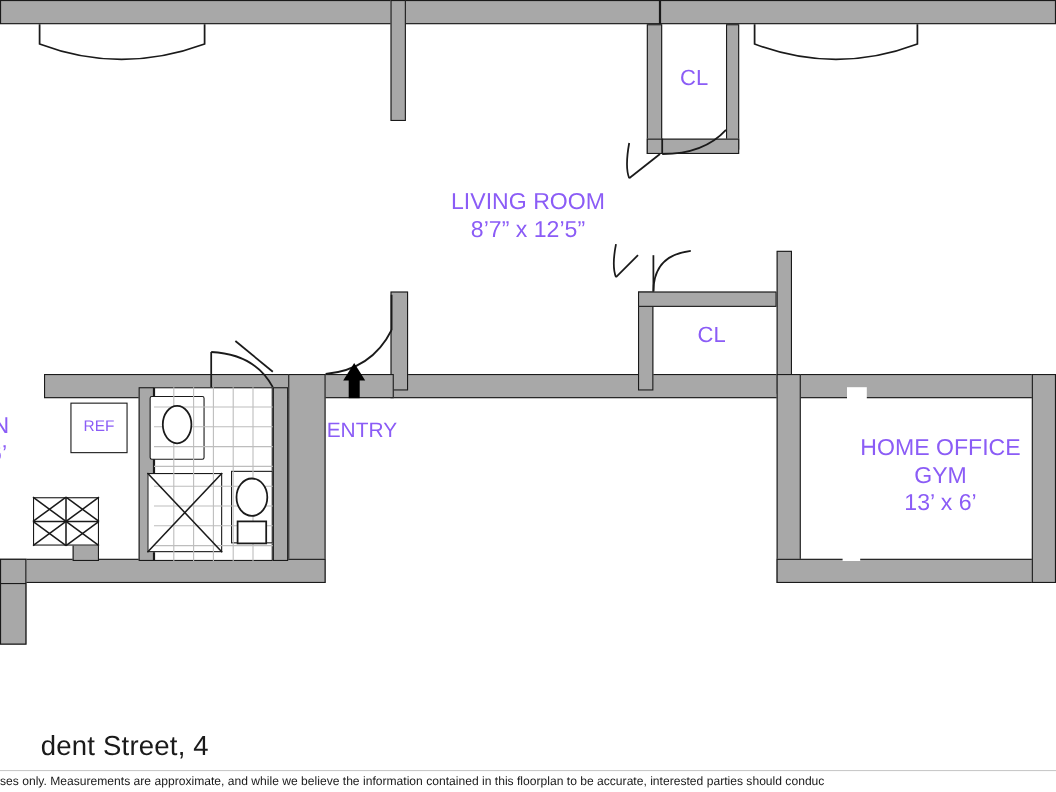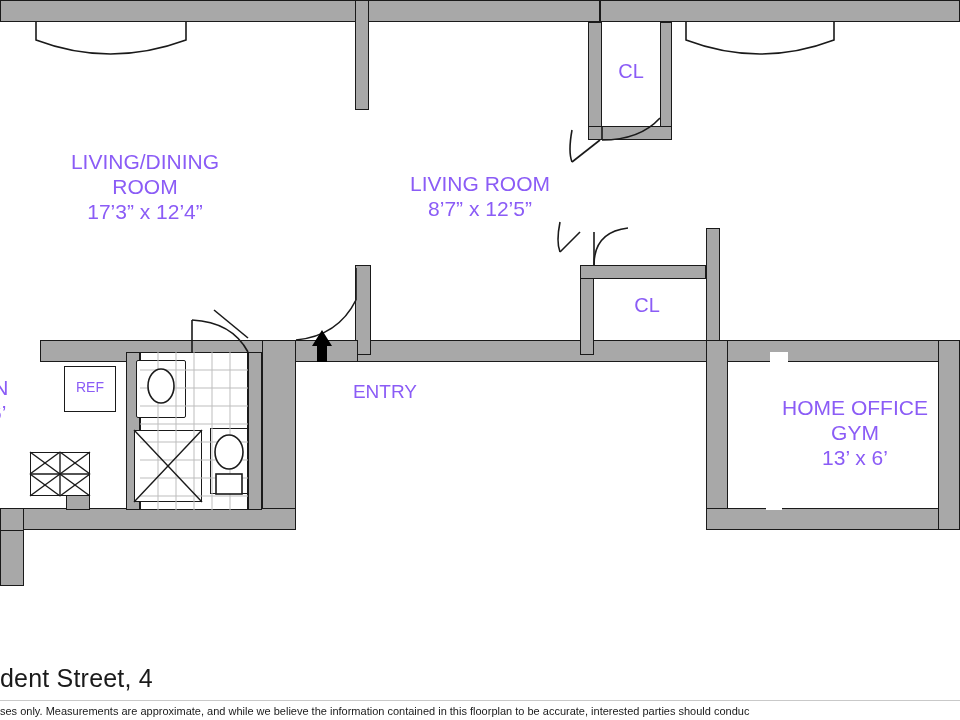--- a/index.html
+++ b/index.html
@@ -54,20 +54,21 @@
     width: 960px; height: 720px;
     pointer-events: none;
   }
   .footer-title {
     position: absolute;
     left: 0;
     top: 664px;
     font-size: 25px;
     color: #1a1a1a;
     letter-spacing: 0.2px;
+    padding-left: 37px;
   }
   .footer-note {
     position: absolute;
     left: 0;
     top: 705px;
     font-size: 11px;
     color: #1a1a1a;
     white-space: nowrap;
   }
   .divider {
@@ -200,25 +201,20 @@
       <line x1="60" y1="474" x2="90" y2="496"></line>
       <line x1="90" y1="474" x2="60" y2="496"></line>
     </g>
 
     <g fill="#000000">
       <polygon points="322,330 312,346 332,346"></polygon>
       <rect x="317" y="344" width="10" height="18"></rect>
     </g>
   </svg>
 
-  <div class="label big" style="left:20px; top:150px; width:250px;">
-    <div>LIVING/DINING</div>
-    <div>ROOM</div>
-    <div class="dim">17’3” x 12’4”</div>
-  </div>
 
   <div class="label big" style="left:360px; top:172px; width:240px;">
     <div>LIVING ROOM</div>
     <div class="dim">8’7” x 12’5”</div>
   </div>
 
 
   <div class="label big" style="left:740px; top:396px; width:230px;">
     <div>HOME OFFICE</div>
     <div>GYM</div>
@@ -227,21 +223,21 @@
 
   <div class="label big" style="left:-36px; top:376px; width:110px; text-align:left;">
     <div style="padding-left:0;">HEN</div>
     <div class="dim">’ x 6’</div>
   </div>
 
   <div class="label cl" style="left:608px; top:60px; width:46px;">CL</div>
 
   <div class="label cl" style="left:624px; top:294px; width:46px;">CL</div>
 
-  <div class="label sm" style="left:284px; top:381px; width:90px; text-align:right;margin-left:43px;">ENTRY</div>
+  <div class="label sm" style="left:284px; top:381px; width:90px; text-align:center;">ENTRY</div>
 
   <div class="label tiny" style="left:68px; top:379px; width:44px;">REF</div>
 
   <div class="footer-title">dent Street, 4</div>
   <div class="divider"></div>
   <div class="footer-note">ses only.  Measurements are approximate, and while we believe the information contained in this floorplan to be accurate, interested parties should conduc</div>
 
 </div>
 
 </body></html>

